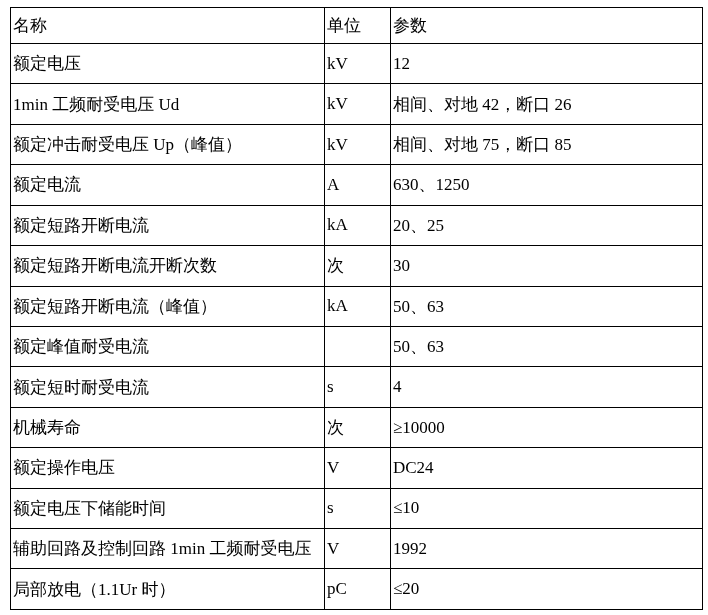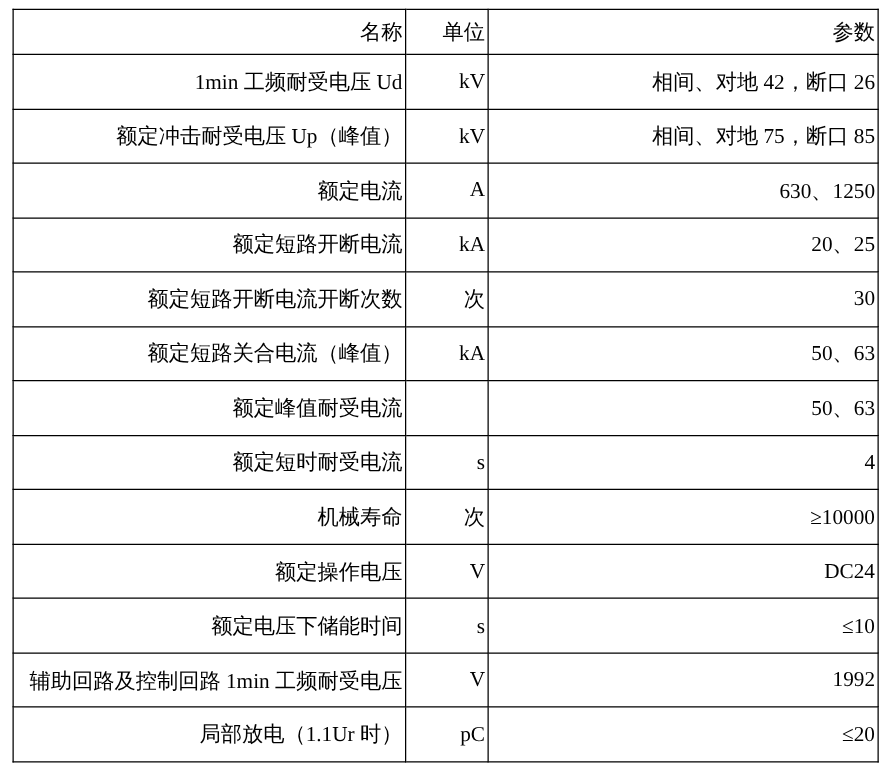--- a/index.html
+++ b/index.html
@@ -24,21 +24,21 @@
     table-layout: fixed;
     font-size: 17px;
     color: #000000;
   }
   table.spec-table col.c-name  { width: 314px; }
   table.spec-table col.c-unit  { width: 66px; }
   table.spec-table col.c-value { width: 312px; }
   table.spec-table th,
   table.spec-table td {
     border: 1.5px solid #000000;
-    text-align: right;
+    text-align: left;
     vertical-align: middle;
     font-weight: normal;
     padding: 0 2px;
     overflow: hidden;
     white-space: nowrap;
     height: 35px;
   }
 </style>
 </head>
 <body>
@@ -50,20 +50,25 @@
     <col class="c-value">
   </colgroup>
   <thead>
     <tr>
       <th>名称</th>
       <th>单位</th>
       <th>参数</th>
     </tr>
   </thead>
   <tbody id="rows-body">
+  <tr>
+    <td>额定电压</td>
+    <td>kV</td>
+    <td>12</td>
+  </tr>
 
   <tr>
     <td>1min 工频耐受电压 Ud</td>
     <td>kV</td>
     <td>相间、对地 42，断口 26</td>
   </tr>
 
   <tr>
     <td>额定冲击耐受电压 Up（峰值）</td>
     <td>kV</td>
@@ -82,21 +87,21 @@
     <td>20、25</td>
   </tr>
 
   <tr>
     <td>额定短路开断电流开断次数</td>
     <td>次</td>
     <td>30</td>
   </tr>
 
   <tr>
-    <td>额定短路关合电流（峰值）</td>
+    <td>额定短路开断电流（峰值）</td>
     <td>kA</td>
     <td>50、63</td>
   </tr>
 
   <tr>
     <td>额定峰值耐受电流</td>
     <td></td>
     <td>50、63</td>
   </tr>
 

